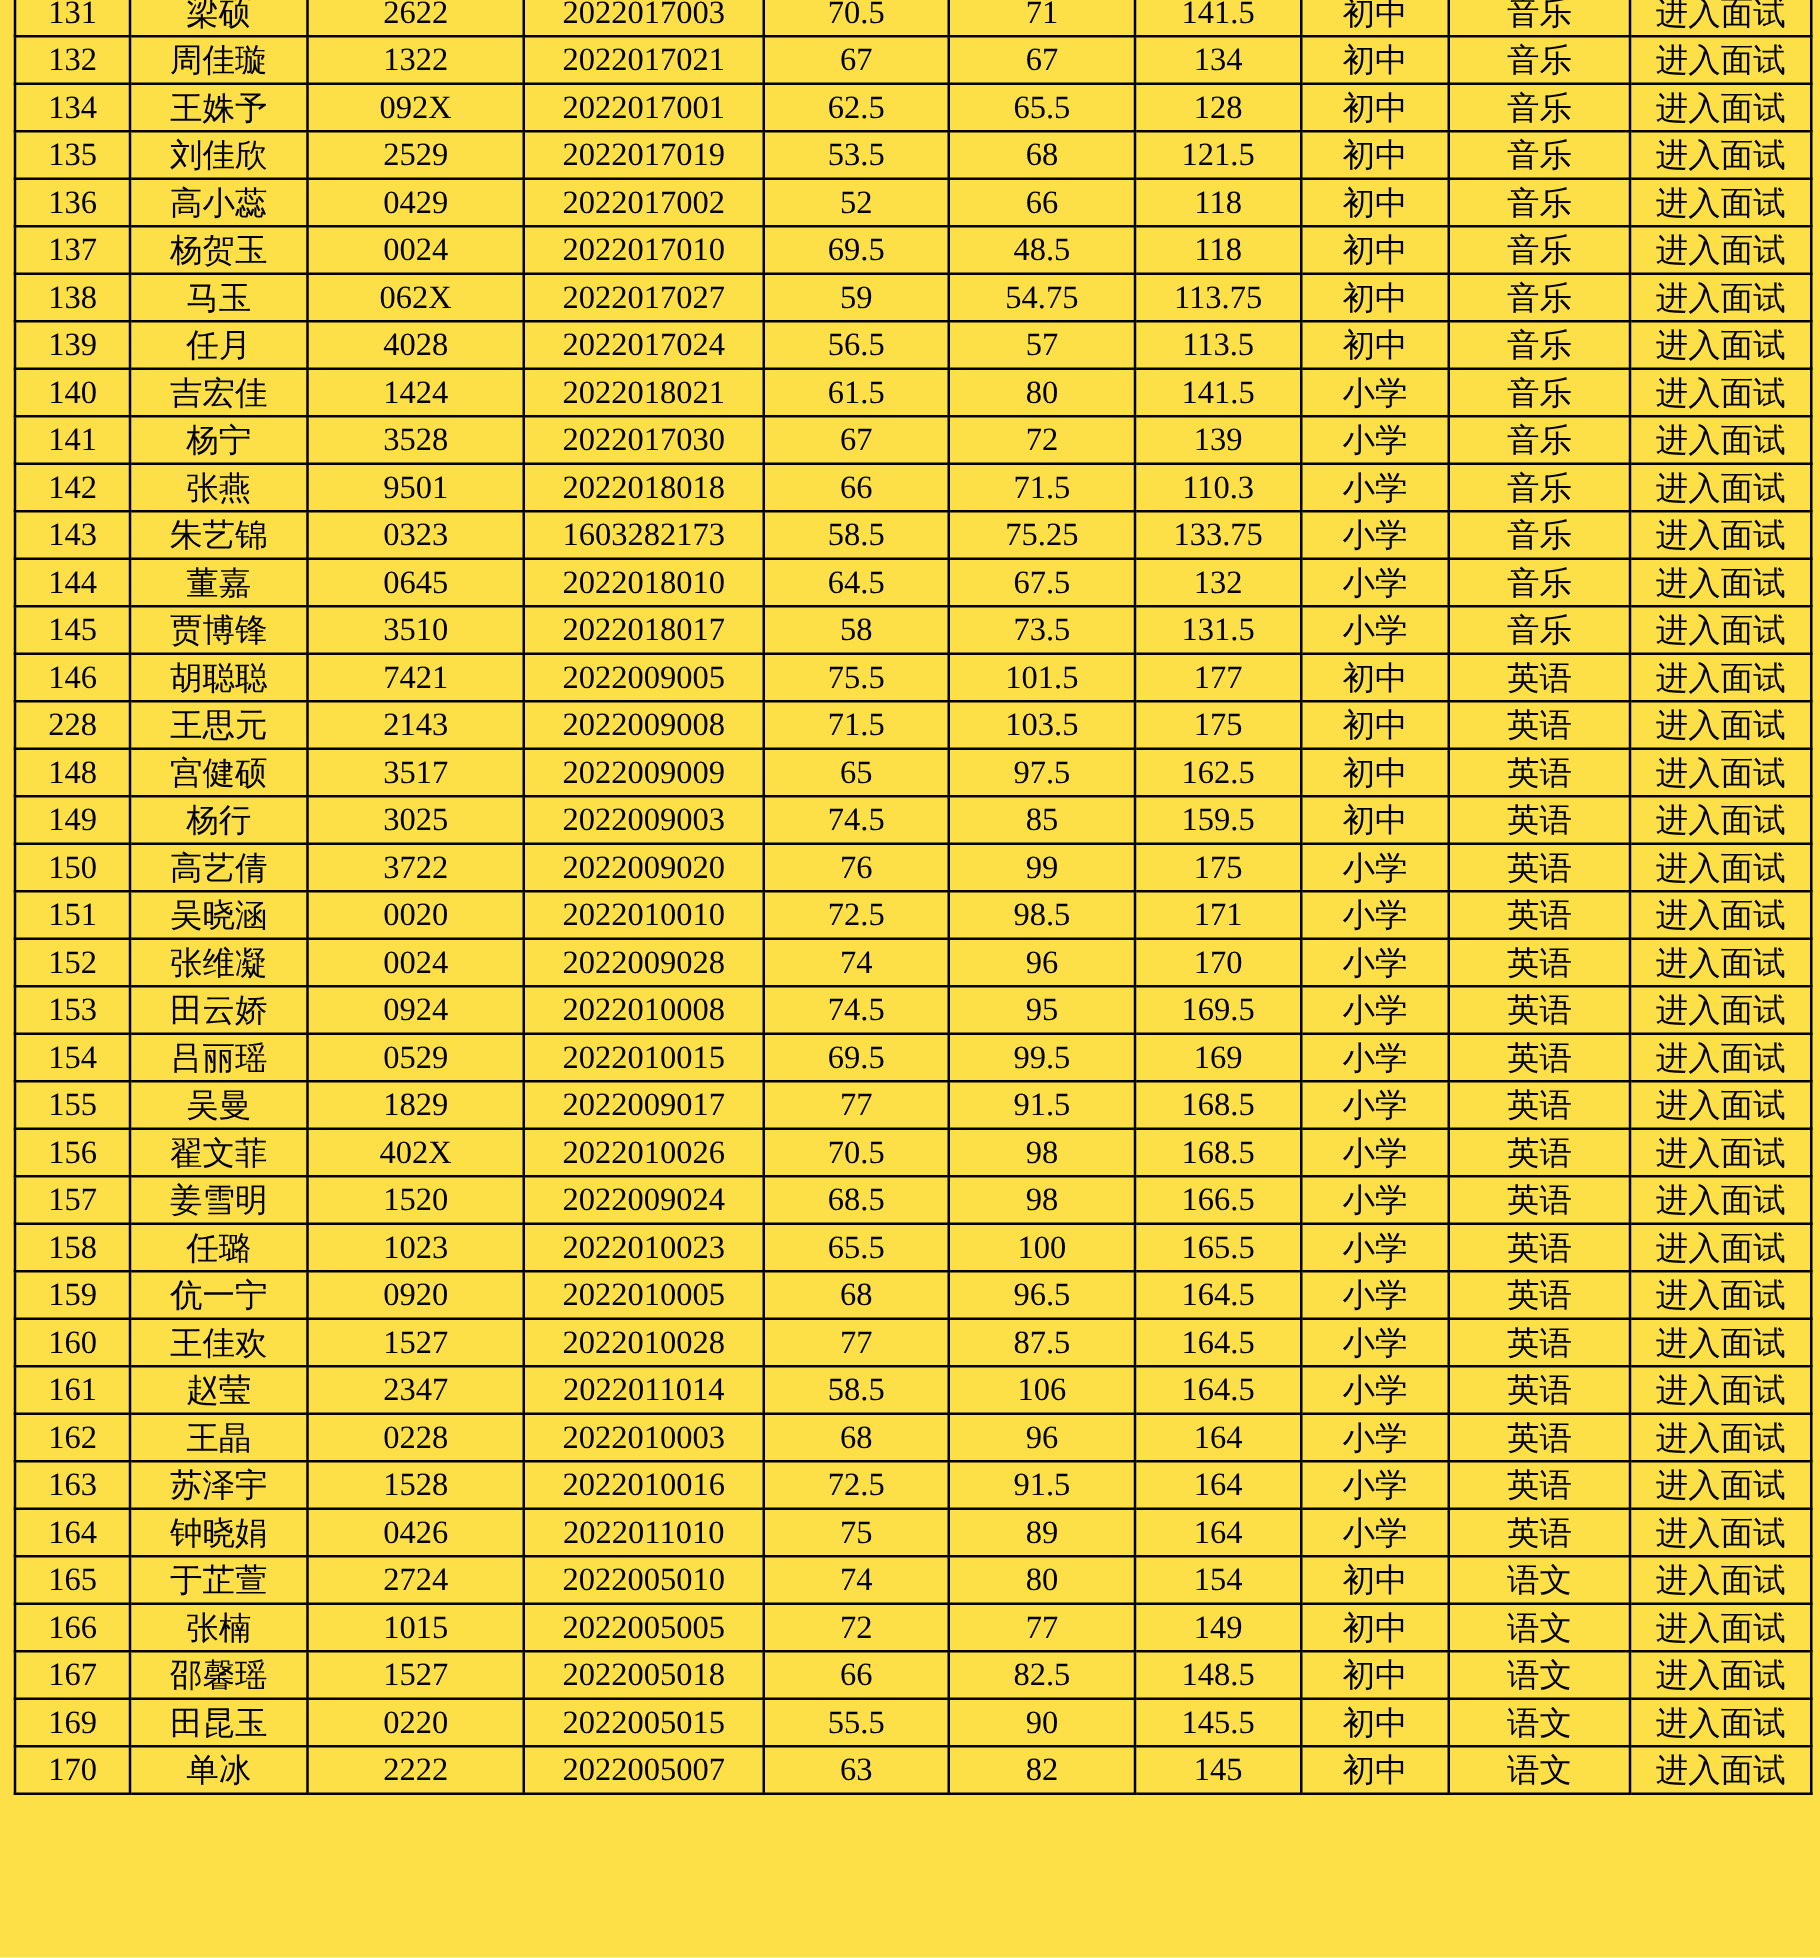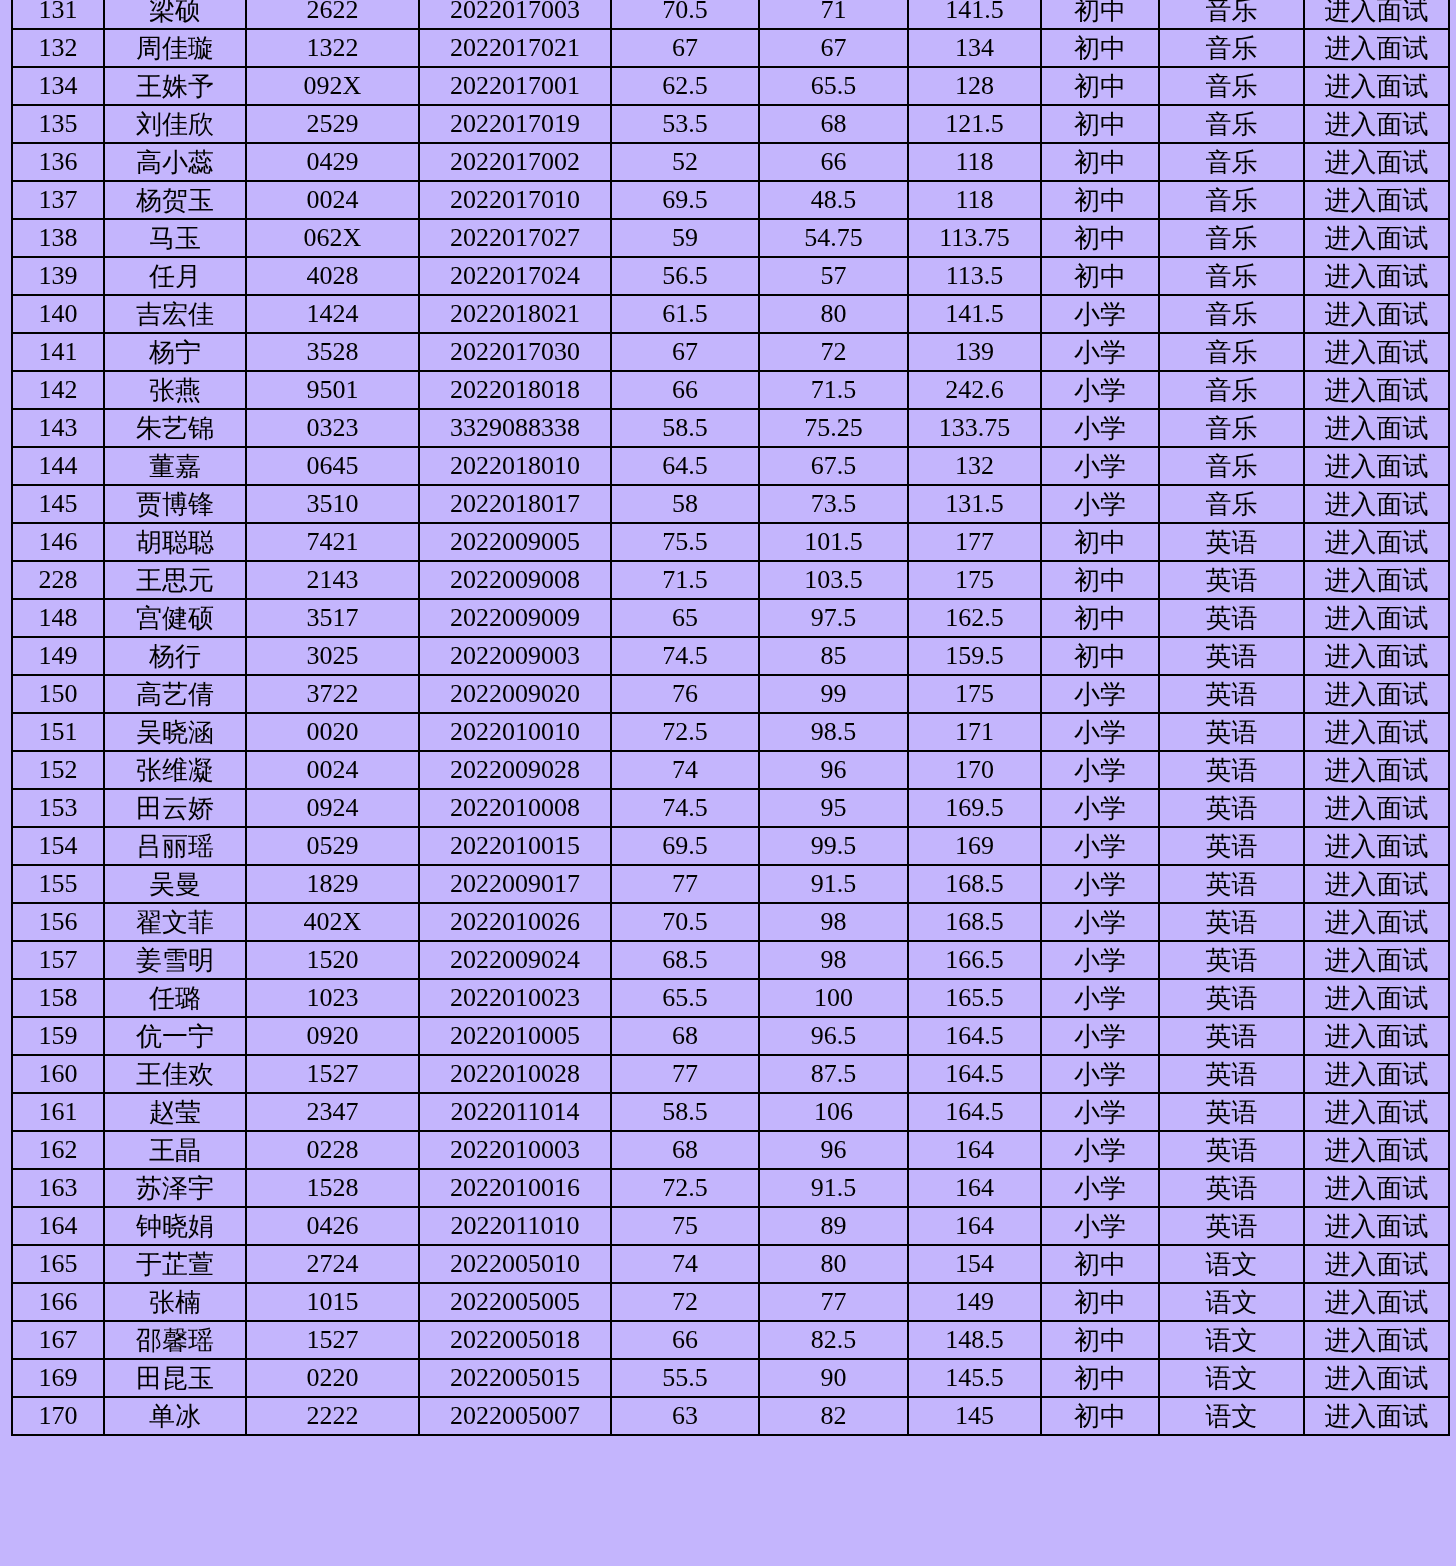--- a/index.html
+++ b/index.html
@@ -5,21 +5,21 @@
   html, body {
     margin: 0;
     padding: 0;
     background: #ffffff;
   }
   .page {
     position: relative;
     width: 1456px;
     height: 1566px;
     overflow: hidden;
-    background: #c4b5fd;
+    background: #fde047;
     font-family: "Liberation Serif", "DejaVu Serif", serif;
   }
   table.results {
     position: absolute;
     top: -10px;
     left: 11px;
     width: 1437px;
     border-collapse: collapse;
     table-layout: fixed;
   }
@@ -175,30 +175,30 @@
           <td>音乐</td>
           <td>进入面试</td>
         </tr>
         <tr>
           <td>142</td>
           <td>张燕</td>
           <td>9501</td>
           <td>2022018018</td>
           <td>66</td>
           <td>71.5</td>
-          <td>242.6</td>
+          <td>110.3</td>
           <td>小学</td>
           <td>音乐</td>
           <td>进入面试</td>
         </tr>
         <tr>
           <td>143</td>
           <td>朱艺锦</td>
           <td>0323</td>
-          <td>3329088338</td>
+          <td>1603282173</td>
           <td>58.5</td>
           <td>75.25</td>
           <td>133.75</td>
           <td>小学</td>
           <td>音乐</td>
           <td>进入面试</td>
         </tr>
         <tr>
           <td>144</td>
           <td>董嘉</td>

